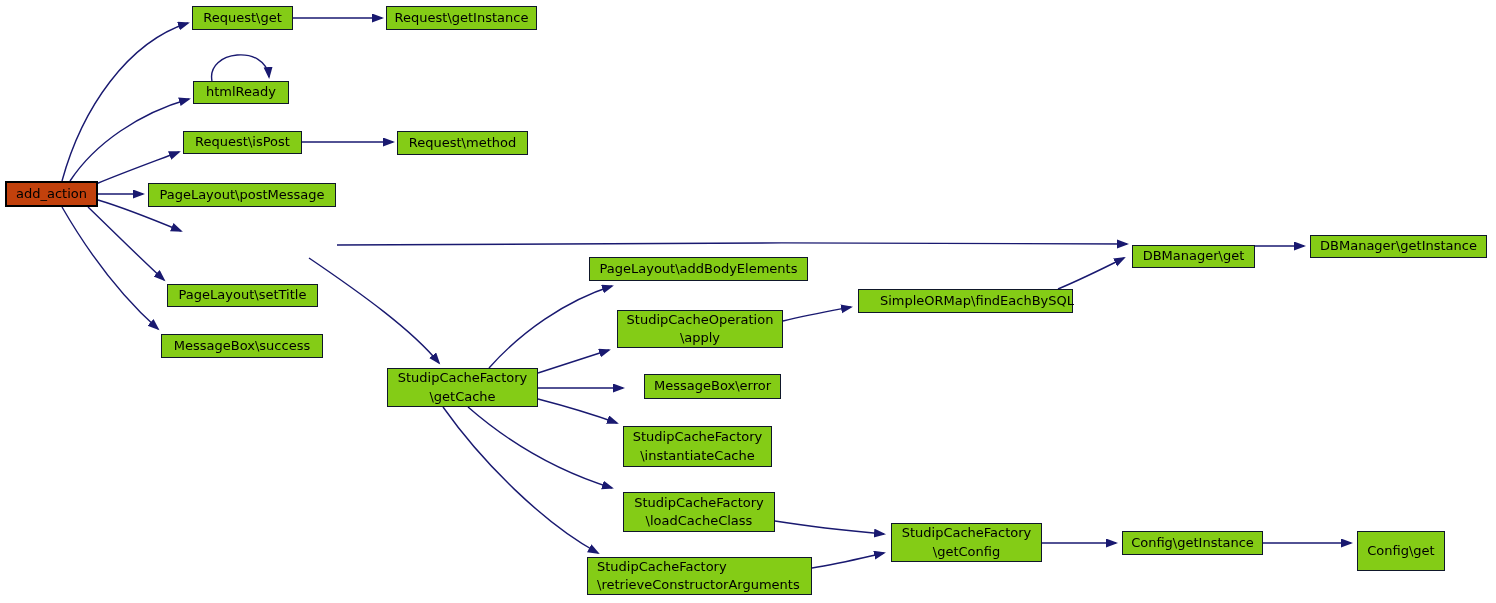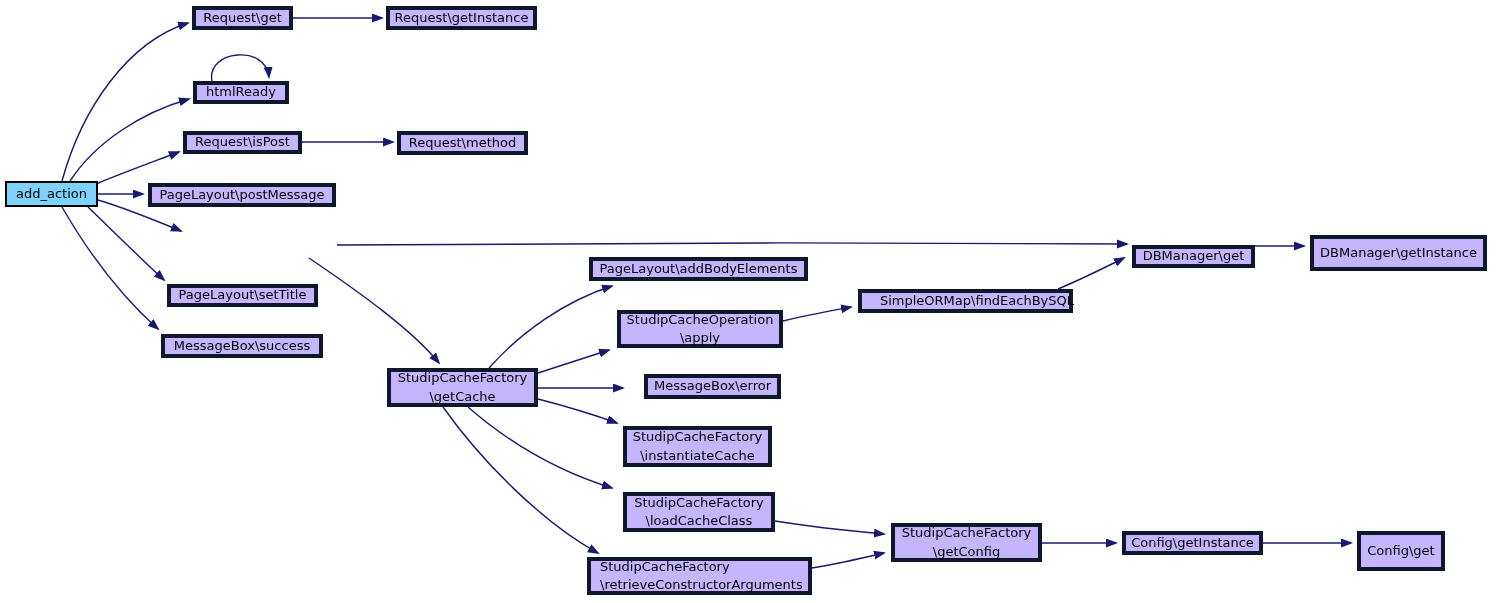--- a/index.html
+++ b/index.html
@@ -7,34 +7,34 @@
     position:relative;
     width:1496px;height:603px;
     background:#ffffff;
     font-family:"DejaVu Sans","Liberation Sans",sans-serif;
     overflow:hidden;
   }
   #edges{position:absolute;left:0;top:0;width:1496px;height:603px;}
   .node{
     position:absolute;
     box-sizing:border-box;
-    background:#c4b5fd;
-    border:4px solid #0f172a;
+    background:#84cc16;
+    border:1px solid #0f172a;
     color:#000000;
     font-size:13px;
     line-height:1.42;
     display:flex;
     align-items:center;
     justify-content:center;
     text-align:center;
     white-space:pre-line;
     cursor:pointer;
   }
   .node.root{
-    background:#7dd3fc;
+    background:#c2410c;
     border:2px solid #000000;
     cursor:default;
   }
   .node.left-align{
     justify-content:flex-start;
     text-align:left;
     padding-left:9px;
   }
   .node span{pointer-events:none;}
 </style>
@@ -149,21 +149,21 @@
   </div>
 
   <div class="node" style="left:858px;top:289px;width:215px;height:24px;padding-left:23px;">
     <span>SimpleORMap\findEachBySQL</span>
   </div>
 
   <div class="node" style="left:1132px;top:245px;width:123px;height:23px;">
     <span>DBManager\get</span>
   </div>
 
-  <div class="node" style="left:1310px;top:235px;width:177px;height:36px;">
+  <div class="node" style="left:1310px;top:235px;width:177px;height:23px;">
     <span>DBManager\getInstance</span>
   </div>
 
   <div class="node" style="left:891px;top:523px;width:151px;height:39px;">
     <span>StudipCacheFactory
 \getConfig</span>
   </div>
 
   <div class="node" style="left:1122px;top:531px;width:141px;height:24px;">
     <span>Config\getInstance</span>

